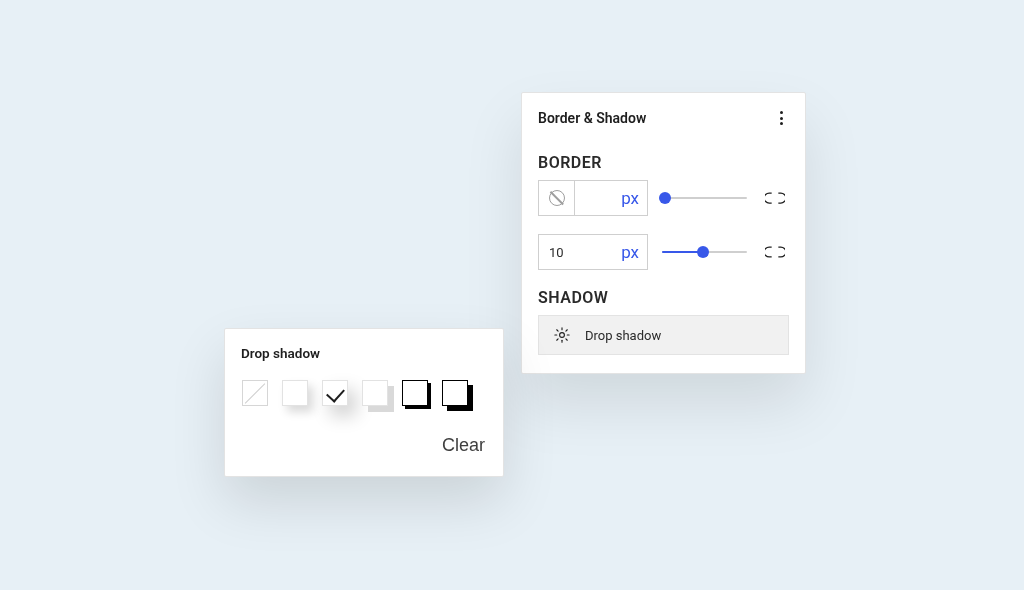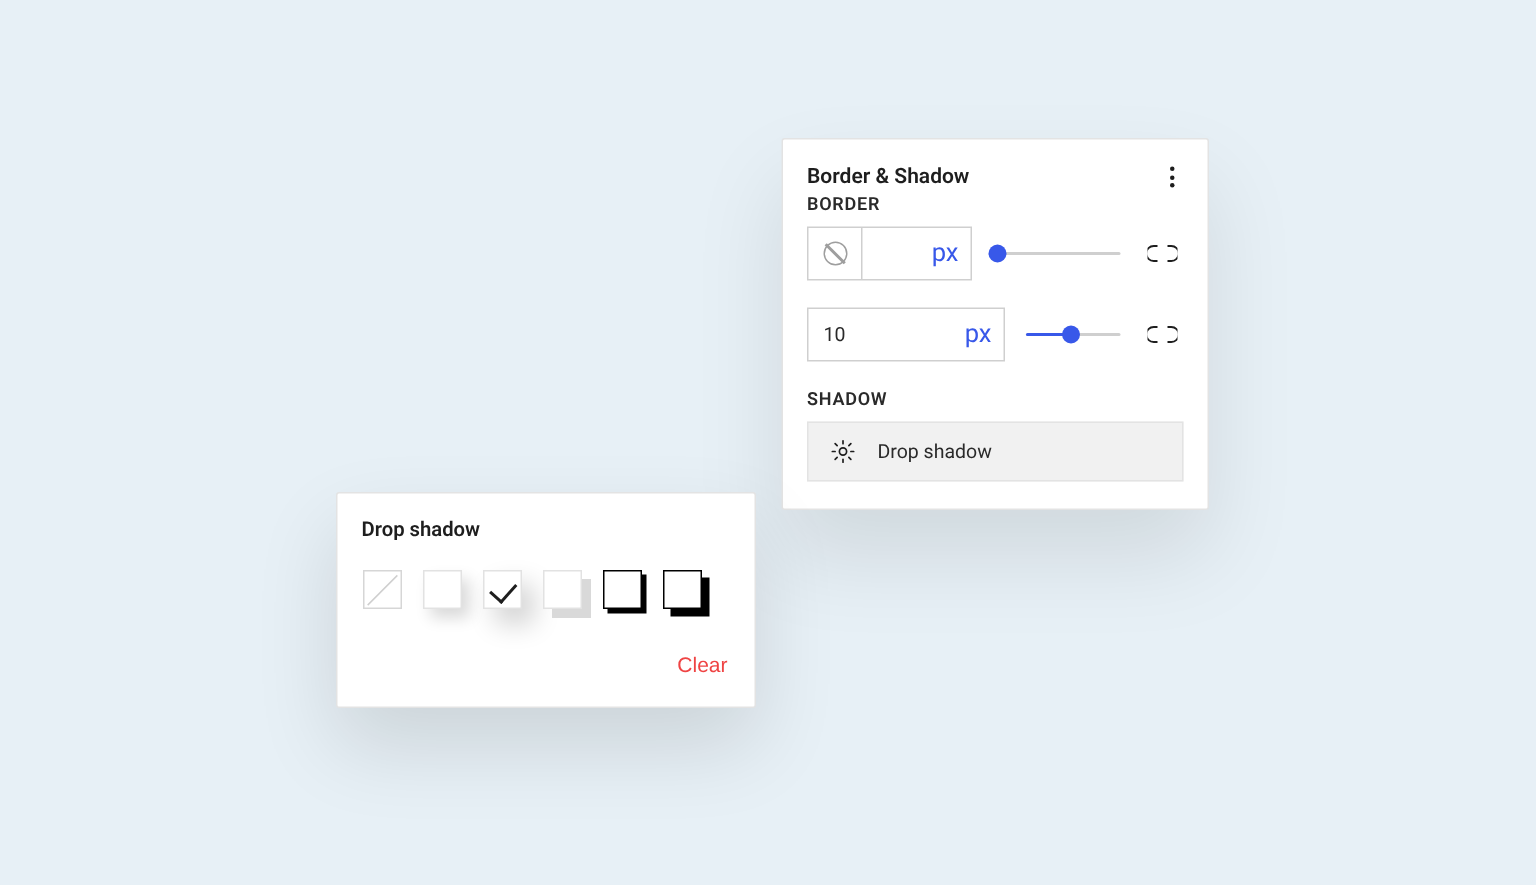--- a/index.html
+++ b/index.html
@@ -22,42 +22,42 @@
     background: #fff;
     border: 1px solid #e3e3e3;
     border-radius: 2px;
     padding: 16px 16px 18px 16px;
     box-shadow: 0 30px 60px rgba(0,0,0,0.10);
   }
   .panel-bs-header {
     display: flex;
     align-items: center;
     justify-content: space-between;
-    margin-bottom: 2px;
+    margin-bottom: 26px;
   }
   .panel-bs-title {
     font-size: 14px;
     font-weight: 600;
   }
   .more-dots {
     width: 16px;
     height: 18px;
     display: flex;
     flex-direction: column;
     align-items: center;
     justify-content: center;
     gap: 2.5px;
     cursor: pointer;
   }
   .more-dots span {
     width: 3px; height: 3px; border-radius: 50%; background: #1e1e1e;
   }
 
   .section-label {
-    font-size: 12px;
+    font-size: 16px;
     font-weight: 600;
     letter-spacing: 0.5px;
     color: #2a2a2a;
     margin-bottom: 8px;
     text-transform: uppercase;
   }
 
   .row {
     display: flex;
     align-items: center;
@@ -231,22 +231,22 @@
     border: 1px solid #000;
   }
 
   .popover-footer {
     display: flex;
     justify-content: flex-end;
   }
   .clear-btn {
     background: none;
     border: none;
-    color: #ef4444;
-    font-size: 14px;
+    color: #404040;
+    font-size: 18px;
     cursor: pointer;
     padding: 4px 2px;
   }
 </style>
 </head>
 <body>
 
 <div class="panel-bs">
   <div class="panel-bs-header">
     <div class="panel-bs-title">Border &amp; Shadow</div>
@@ -274,21 +274,21 @@
       <div class="thumb" style="left:4%"></div>
     </div>
     <div class="link-btn">
       <svg width="20" height="14" viewBox="0 0 24 14">
         <path d="M8 1H5a5 5 0 0 0 0 12h3M16 1h3a5 5 0 0 1 0 12h-3" fill="none" stroke="#1e1e1e" stroke-width="1.5"></path>
       </svg>
     </div>
   </div>
 
   <div class="row">
-    <div class="combo-input" style="width:132px">
+    <div class="combo-input" style="width:110px">
       <div class="value" style="justify-content:flex-end; padding-left:10px;">
         <span class="num">10</span>
         <span class="unit">px</span>
       </div>
     </div>
     <div class="slider">
       <div class="track"></div>
       <div class="fill" style="width:48%"></div>
       <div class="thumb" style="left:48%"></div>
     </div>

